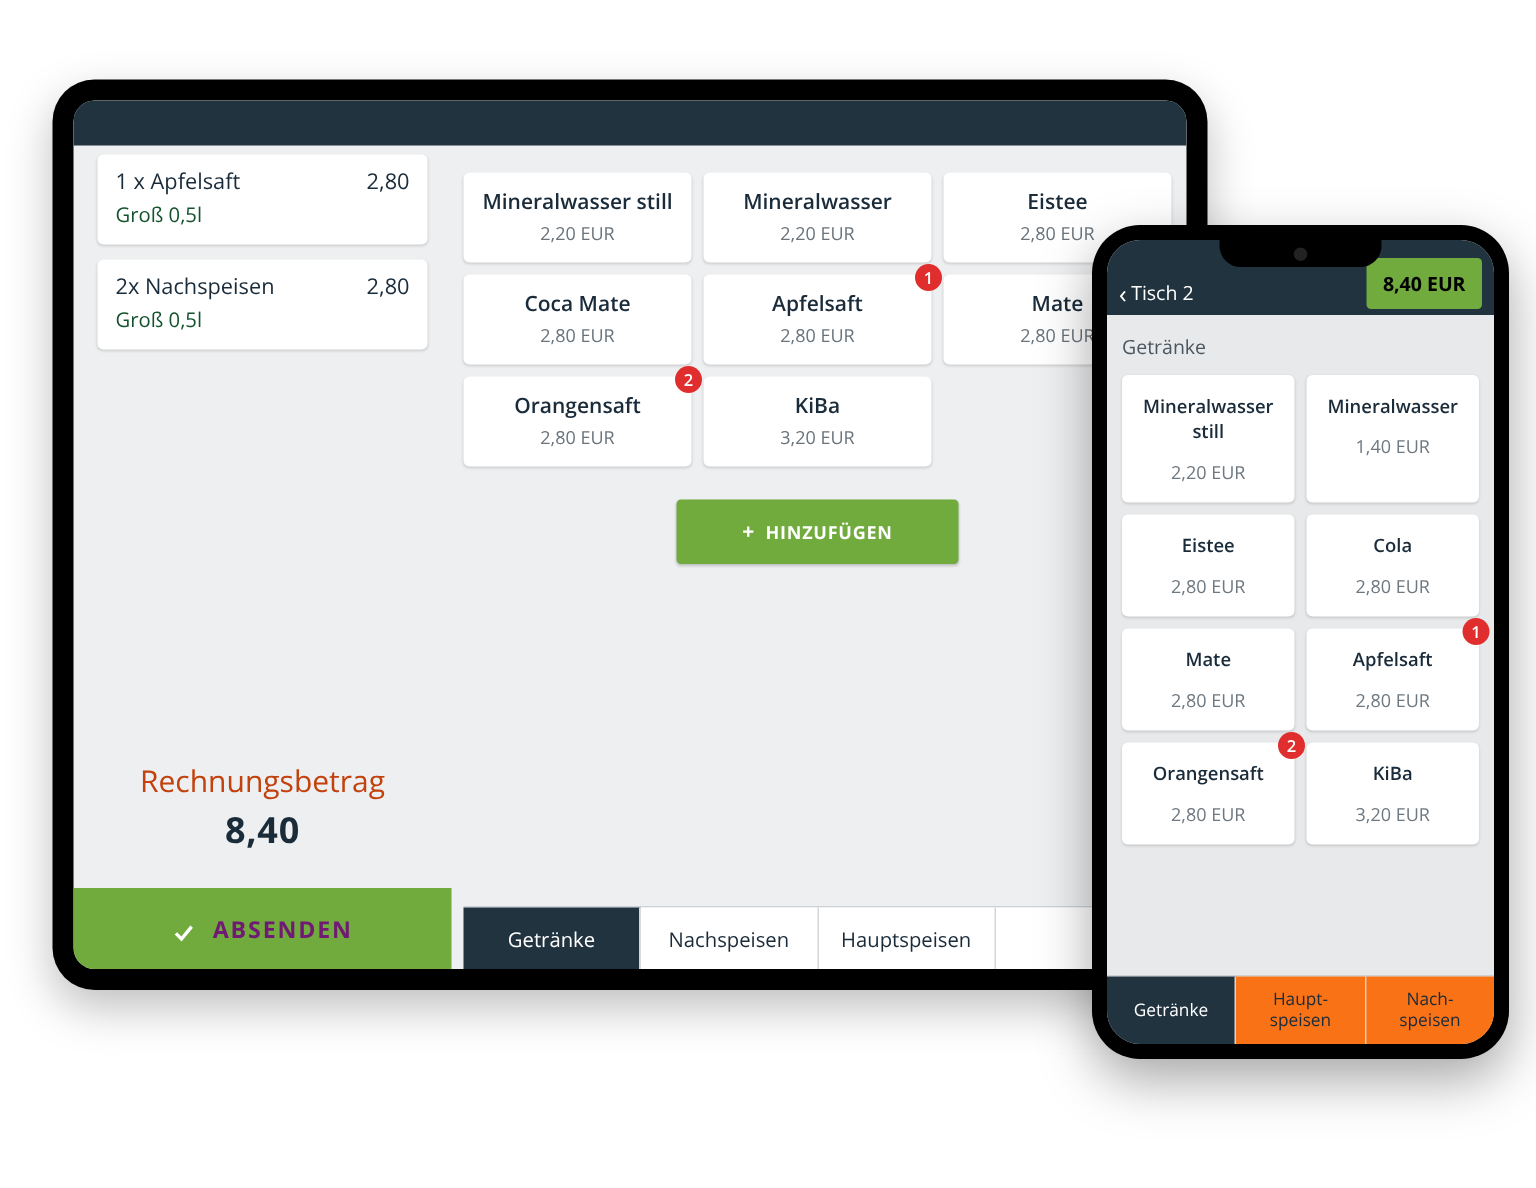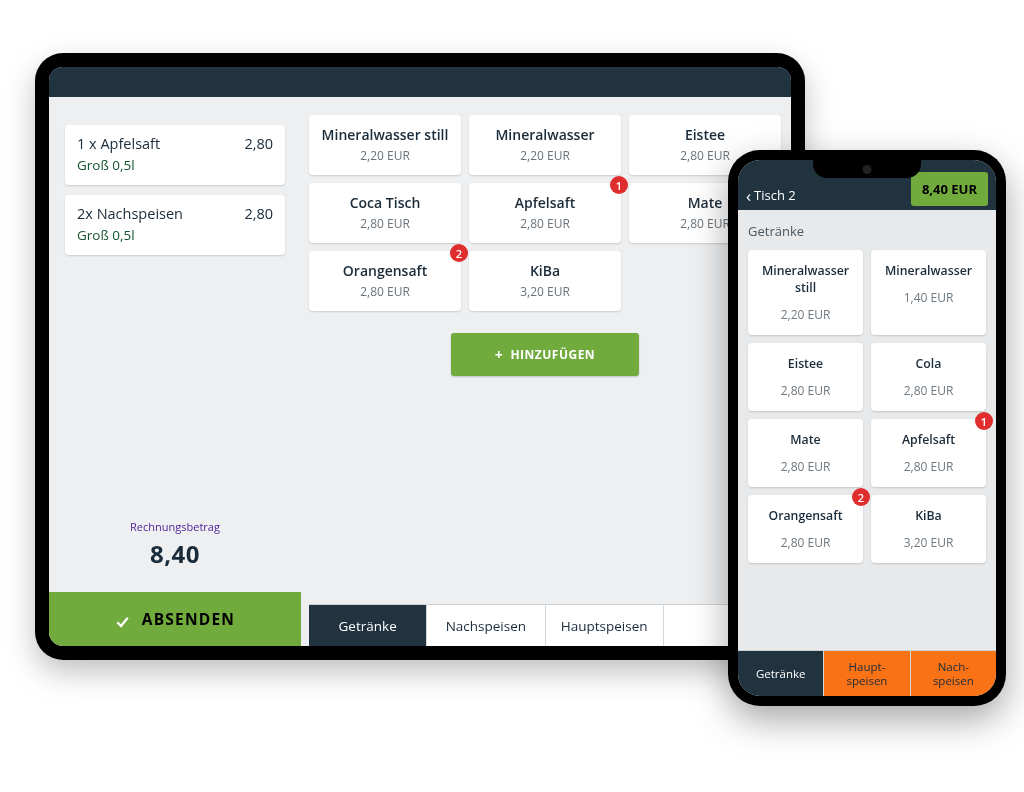--- a/index.html
+++ b/index.html
@@ -39,41 +39,41 @@
     flex: 0 0 auto;
   }
   .tablet-body { flex: 1; display: flex; min-height: 0; }
 
   
   .t-left {
     width: 252px;
     flex: 0 0 auto;
     display: flex;
     flex-direction: column;
-    padding: 28px 16px 0 16px;
+    padding: 6px 16px 0 16px;
   }
   .order-item {
     background: #fff;
     border-radius: 4px;
     padding: 9px 12px 11px 12px;
     margin-bottom: 10px;
     position: relative;
     box-shadow: 0 1px 2px rgba(0,0,0,.15);
   }
   .oi-top { display: flex; justify-content: space-between; font-size: 14.5px; font-weight: 500; }
   .oi-sub { font-size: 13.5px; color: #14532d; margin-top: 3px; }
 
   .t-left-spacer { flex: 1; }
   .t-total { text-align: center; padding-bottom: 22px; }
-  .t-total-label { font-size: 11px; color: #4c1d95; margin-bottom: 3px; }
+  .t-total-label { font-size: 20px; color: #c2410c; margin-bottom: 3px; }
   .t-total-value { font-size: 24px; font-weight: 700; letter-spacing: .5px; }
 
   .t-send {
     background: #71aa3d;
-    color: #000000;
+    color: #701a75;
     height: 54px;
     margin: 0 -16px;
     display: flex;
     align-items: center;
     justify-content: center;
     gap: 12px;
     font-size: 15.5px;
     font-weight: 700;
     letter-spacing: 1.2px;
     cursor: pointer;
@@ -313,21 +313,21 @@
           </div>
           <div class="t-product">
             <div class="t-p-name">Mineralwasser</div>
             <div class="t-p-price">2,20 EUR</div>
           </div>
           <div class="t-product">
             <div class="t-p-name">Eistee</div>
             <div class="t-p-price">2,80 EUR</div>
           </div>
           <div class="t-product">
-            <div class="t-p-name">Coca Tisch</div>
+            <div class="t-p-name">Coca Mate</div>
             <div class="t-p-price">2,80 EUR</div>
           </div>
           <div class="t-product">
             <div class="p-badge">1</div>
             <div class="t-p-name">Apfelsaft</div>
             <div class="t-p-price">2,80 EUR</div>
           </div>
           <div class="t-product">
             <div class="t-p-name">Mate</div>
             <div class="t-p-price">2,80 EUR</div>

